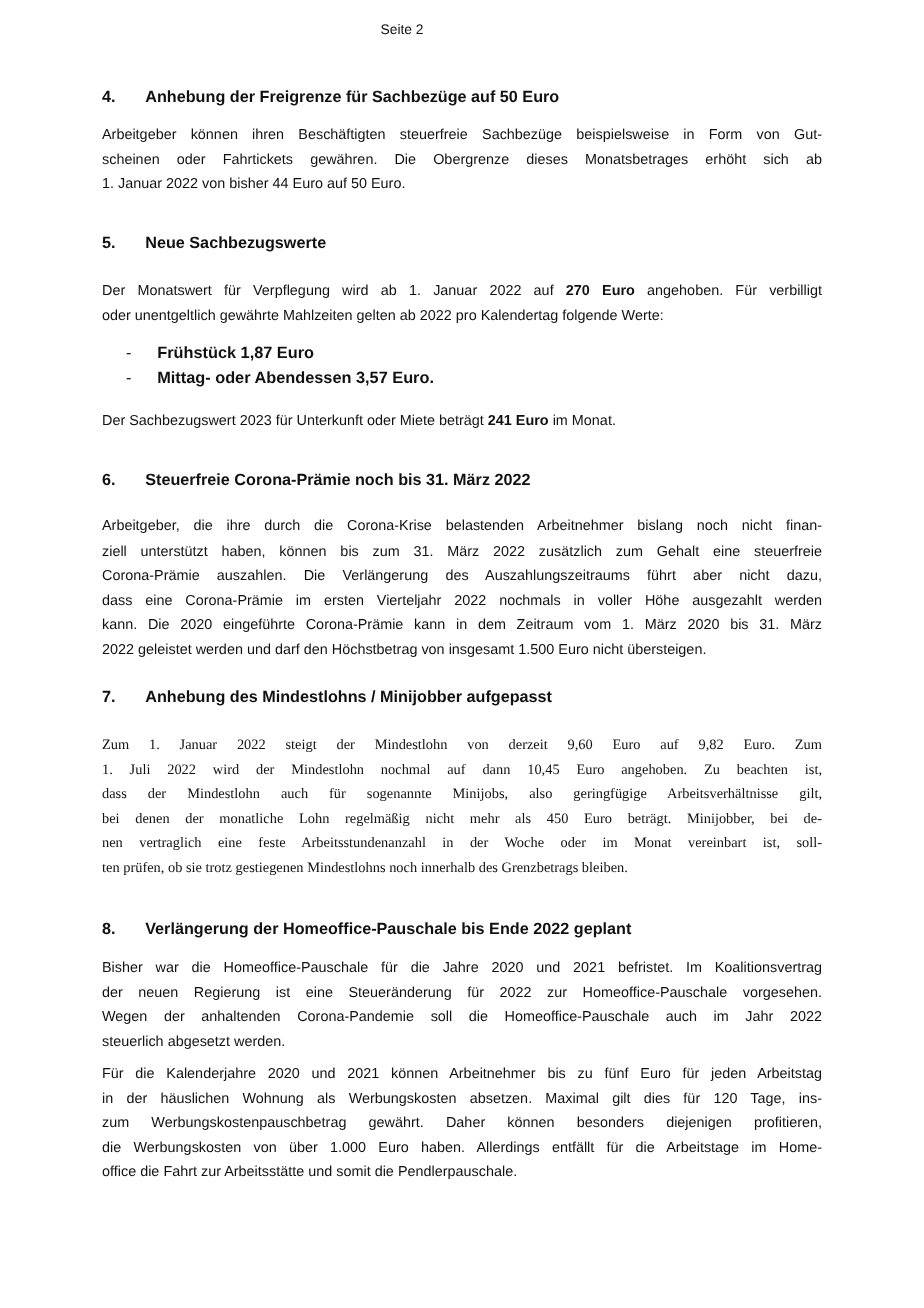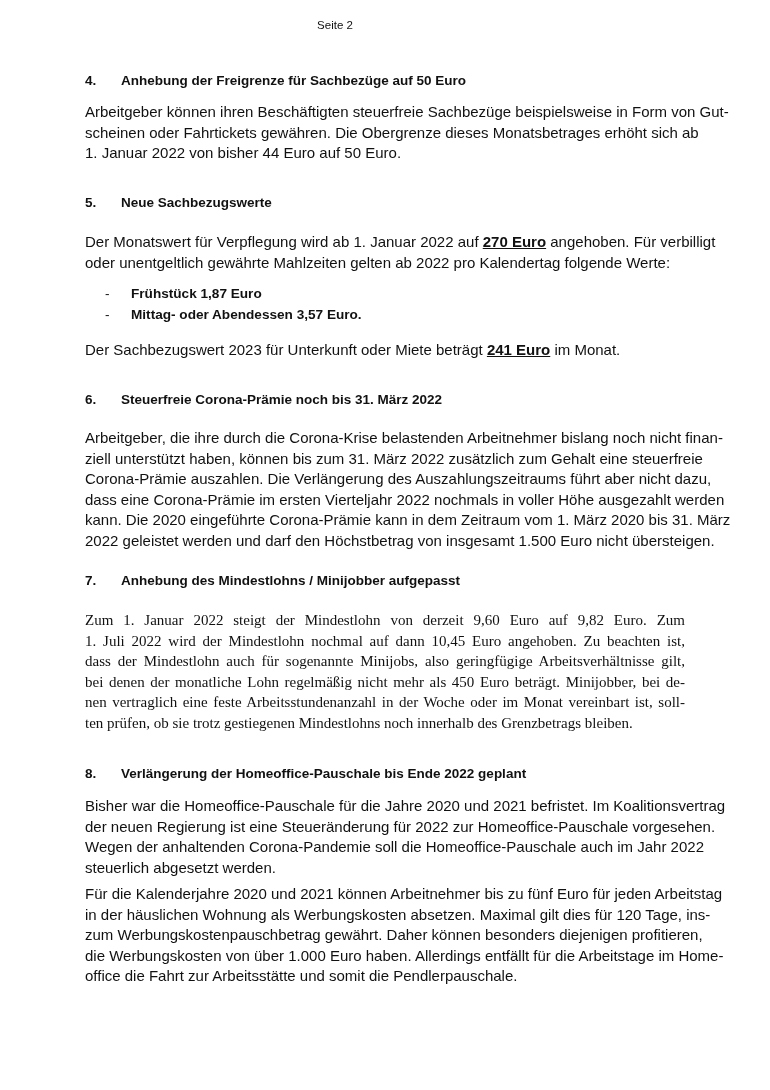--- a/index.html
+++ b/index.html
@@ -2,28 +2,28 @@
 <html><head>
   <meta charset="utf-8">
   <style>
     html, body { margin: 0; padding: 0; background: #ffffff; }
     body { width: 770px; height: 1090px; position: relative; overflow: hidden;
            font-family: "Liberation Sans", sans-serif; color: #111111; }
     .page-header { position: absolute; top: 19px; left: 0; width: 670px; text-align: center;
                    font-size: 11.5px; }
     .heading { position: absolute; left: 85px; font-size: 13.5px; font-weight: bold; line-height: 18px; white-space: nowrap; }
     .heading .num { display: inline-block; width: 36px; }
-    .para { position: absolute; left: 85px; width: 600px; font-size: 15px; line-height: 20.5px;
+    .para { position: absolute; left: 85px; width: 600px; font-size: 12px; line-height: 20.5px;
             text-align: justify; }
     .line { display: block; white-space: nowrap; text-align: justify; text-align-last: justify; height: 20.5px; }
     .line.last { text-align-last: left; }
     .bullet-list { position: absolute; left: 85px; width: 600px; font-size: 13.6px; line-height: 20.5px; margin: 0; padding: 0; list-style: none; }
     .bullet-item { display: block; font-weight: bold; }
     .bullet-item .dash { display: inline-block; width: 46px; font-weight: normal; padding-left: 20px; box-sizing: border-box; }
-    b { font-weight: bold; text-decoration: underline; }
+    b { font-weight: bold; }
   </style>
 </head>
 <body>
 
 <div class="page-header">Seite 2</div>
 
 <div class="heading" style="top:72px;">
   <span class="num">4.</span><span>Anhebung der Freigrenze für Sachbezüge auf 50 Euro</span>
 </div>
 <div class="para" style="top:102px;">

